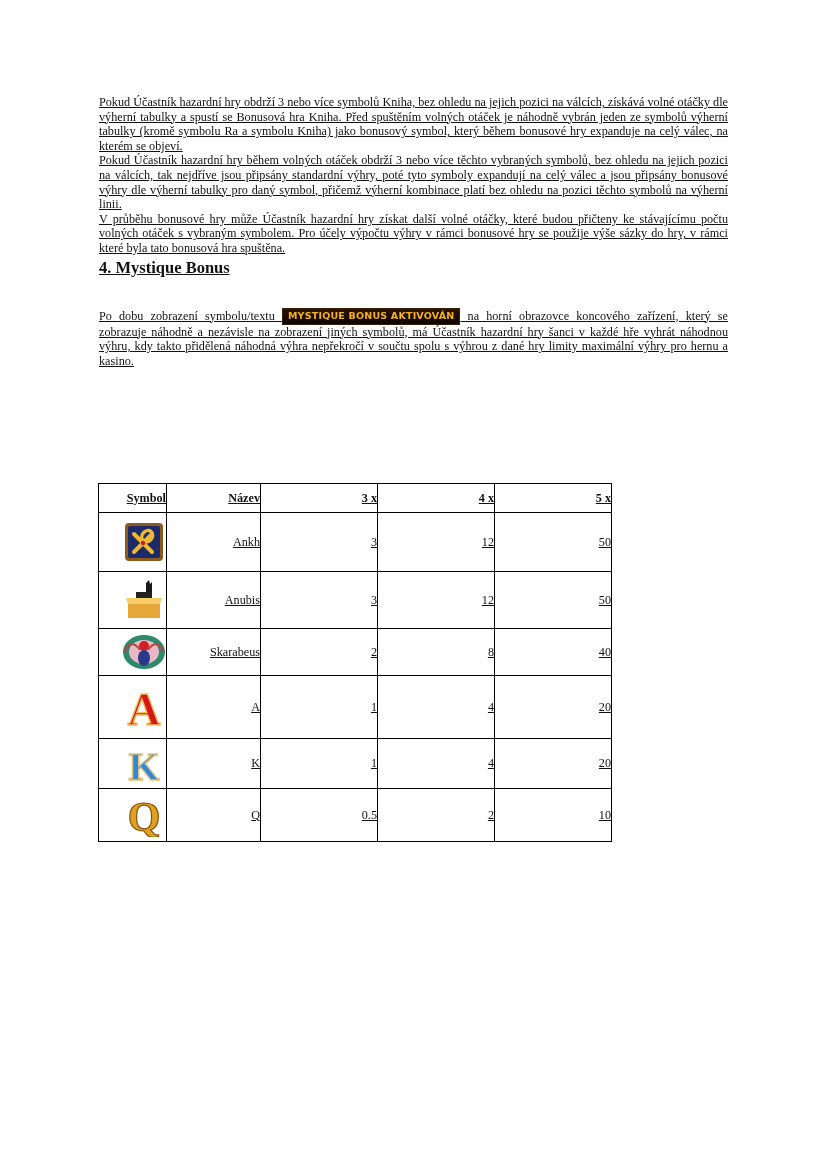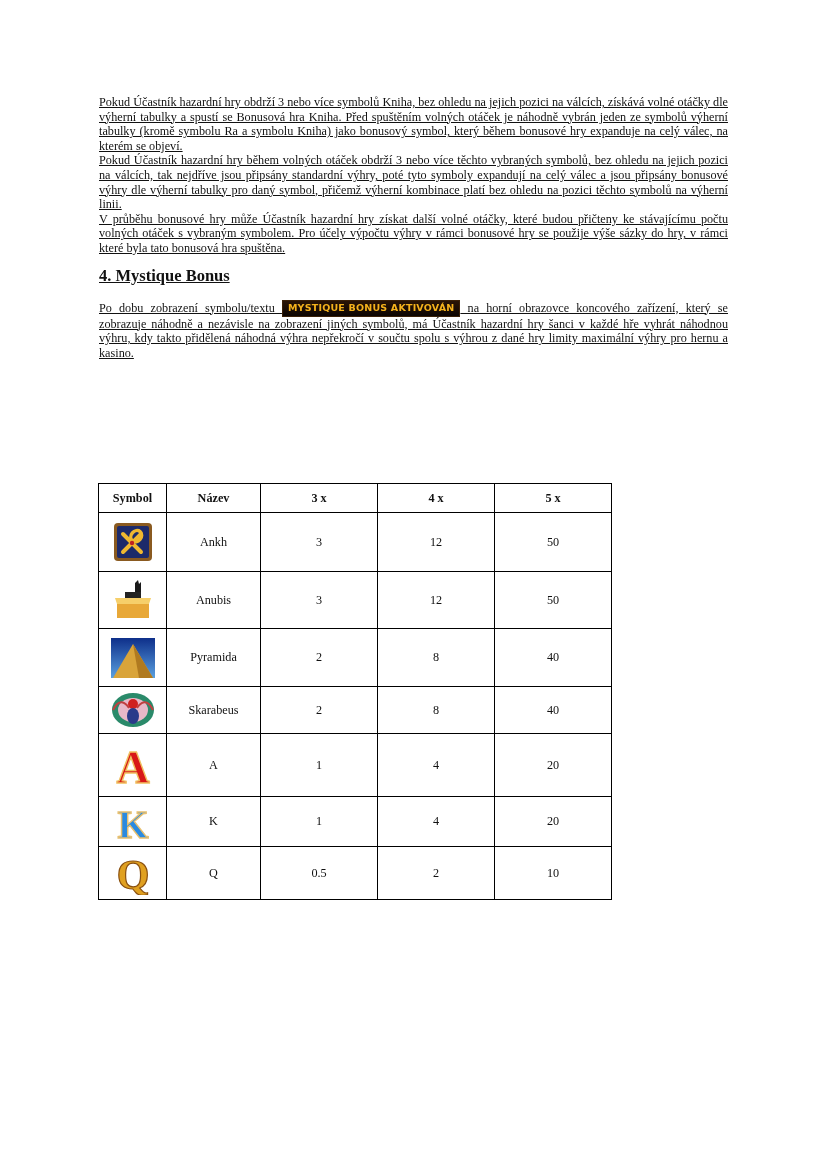--- a/index.html
+++ b/index.html
@@ -2,31 +2,31 @@
 <html><head>
 <meta charset="utf-8">
 <style>
   html, body { margin: 0; padding: 0; background: #ffffff; }
   body { width: 827px; height: 1169px; position: relative; overflow: hidden;
          font-family: "Liberation Serif", serif; color: #111; }
   .page { position: absolute; left: 99px; top: 95px; width: 629px; text-decoration: underline; }
   .para { font-size: 12.2px; line-height: 14.6px; text-align: justify; margin: 0; }
   h2 { font-family: "Liberation Serif", serif; font-weight: bold; font-size: 16.5px;
        margin: 0; line-height: 20px; }
-  .h4 { margin-top: 10px; }
-  .mb-para { margin-top: 14px; }
+  .h4 { margin-top: 2px; }
+  .mb-para { margin-top: 30px; }
   .h5 { margin-top: 15px; }
   .intro { margin-top: 14px; font-size: 12.2px; }
   .badge { display: inline-block; background: linear-gradient(#2a1405, #0c0502);
            color: #f5b21c; font-family: "DejaVu Sans", sans-serif; font-weight: bold;
            font-size: 9.5px; letter-spacing: 0.2px; padding: 1px 5px 2px 5px;
            vertical-align: 1px; border: 1px solid #3a2008; line-height: 12px; }
   table { position: absolute; left: 98px; top: 483px; border-collapse: collapse;
           font-family: "Liberation Serif", serif; font-size: 12.2px; }
-  td, th { border: 1.3px solid #000; text-align: center; vertical-align: middle; padding: 0; }
+  td, th { border: 1.3px solid #000; text-align: right; vertical-align: middle; padding: 0; text-decoration: underline; }
   th { font-weight: bold; height: 28px; }
   .c0 { width: 67px; } .c1 { width: 93px; } .c2 { width: 116px; } .c3 { width: 116px; } .c4 { width: 116px; }
   .icon { display: inline-block; width: 44px; height: 44px; vertical-align: middle; }
   .icon svg { width: 44px; height: 44px; display: block; }
 </style>
 </head>
 <body>
 
 <div class="page">
   <p class="para">Pokud Účastník hazardní hry obdrží 3 nebo více symbolů Kniha, bez ohledu na jejich pozici na válcích, získává volné otáčky dle výherní tabulky a spustí se Bonusová hra Kniha. Před spuštěním volných otáček je náhodně vybrán jeden ze symbolů výherní tabulky (kromě symbolu Ra a symbolu Kniha) jako bonusový symbol, který během bonusové hry expanduje na celý válec, na kterém se objeví.</p>
@@ -71,39 +71,20 @@
               <path d="M4 20 L40 20 L38 26 L6 26Z" fill="#f6cf6a"></path>
               <path d="M14 20 L14 14 L30 14 L30 20Z" fill="#222"></path>
               <path d="M24 14 L24 5 L27 2 L28 6 L30 4 L30 14Z" fill="#1a1a1a"></path>
             </svg>
       </span></td>
       <td>Anubis</td>
       <td>3</td>
       <td>12</td>
       <td>50</td>
     </tr>
-    <tr style="height:58px">
-      <td><span class="icon">
-        <svg viewBox="0 0 44 44">
-              <defs>
-                <linearGradient id="sky" x1="0" y1="0" x2="0" y2="1">
-                  <stop offset="0" stop-color="#0e2f8a"></stop>
-                  <stop offset="1" stop-color="#5aa0e0"></stop>
-                </linearGradient>
-              </defs>
-              <rect x="0" y="2" width="44" height="40" fill="url(#sky)"></rect>
-              <path d="M22 8 L2 42 L42 42Z" fill="#d9a43a"></path>
-              <path d="M22 8 L42 42 L28 42Z" fill="#b07a20"></path>
-            </svg>
-      </span></td>
-      <td>Pyramida</td>
-      <td>2</td>
-      <td>8</td>
-      <td>40</td>
-    </tr>
     <tr style="height:47px">
       <td><span class="icon">
         <svg viewBox="0 0 44 44">
               <ellipse cx="22" cy="22" rx="21" ry="17" fill="#2a8a6a"></ellipse>
               <ellipse cx="22" cy="22" rx="15" ry="12" fill="#e8b8c8"></ellipse>
               <circle cx="22" cy="16" r="5" fill="#d02020"></circle>
               <ellipse cx="22" cy="28" rx="6" ry="8" fill="#2a3a8a"></ellipse>
               <path d="M2 22 C8 10 14 14 18 20 M42 22 C36 10 30 14 26 20" stroke="#c04040" stroke-width="2" fill="none"></path>
             </svg>
       </span></td>

